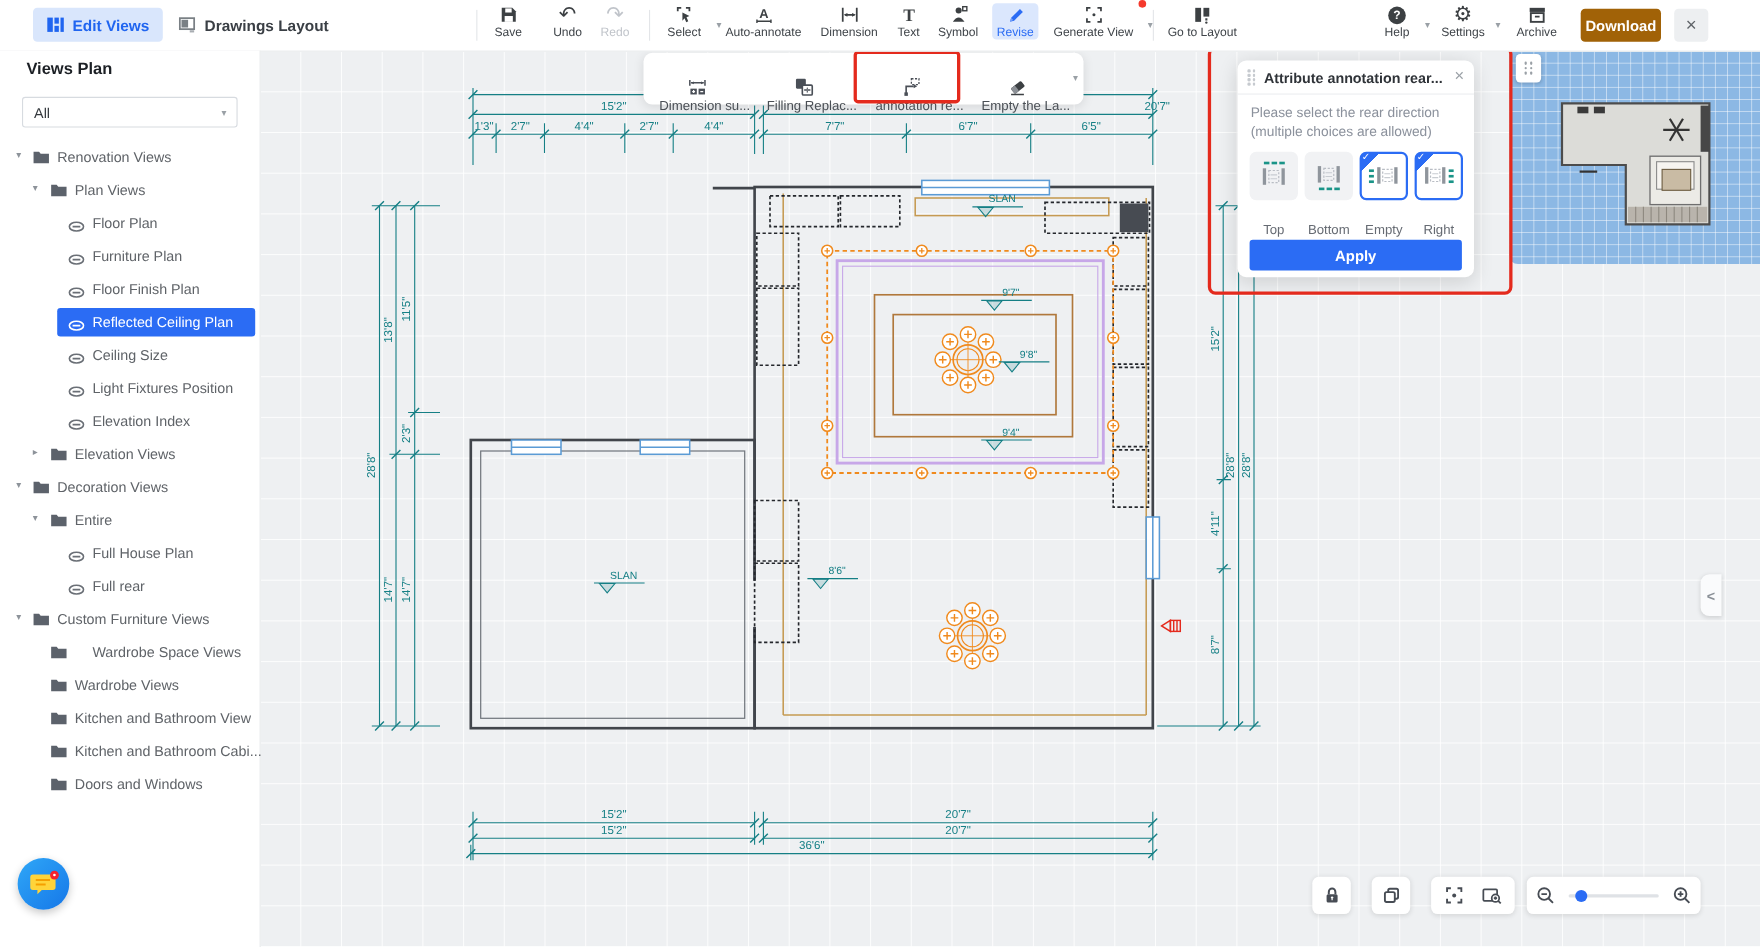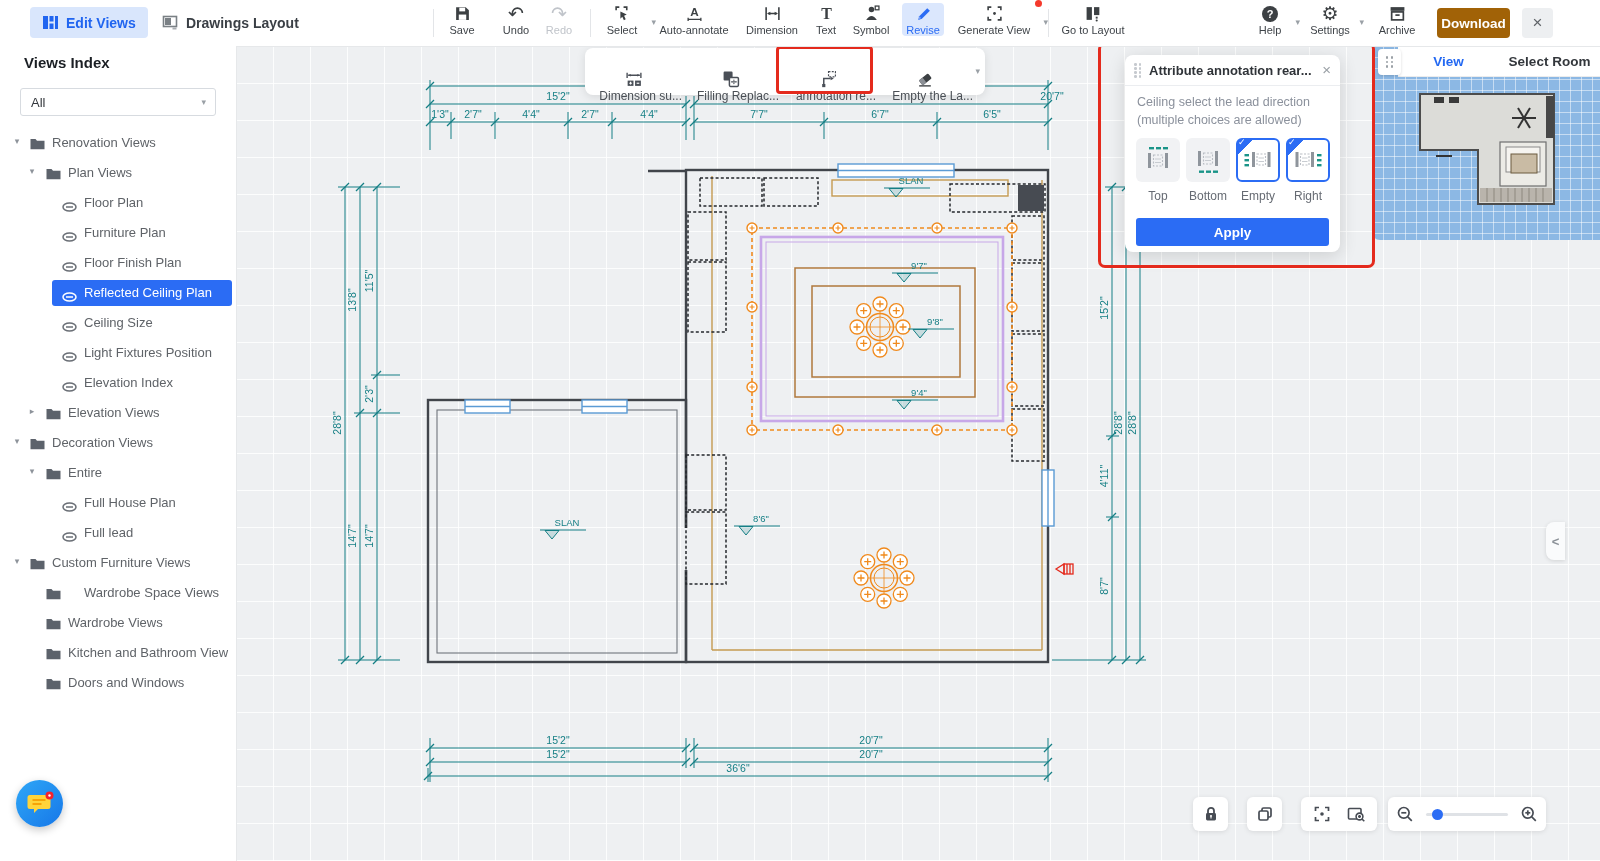--- a/index.html
+++ b/index.html
@@ -76,21 +76,21 @@
   .dlg-dots{position:absolute;left:9px;top:8px;width:8px;height:14px;display:grid;grid-template-columns:3px 3px;grid-gap:1.5px;}
   .dlg-dots i{width:2.5px;height:2.5px;background:#c6cacf;border-radius:50%;}
   .dlg-title{position:absolute;left:24px;top:8px;font-size:13px;font-weight:bold;color:#2f3338;white-space:nowrap;}
   .dlg-close{position:absolute;right:9px;top:6px;font-size:15px;color:#9aa0a6;cursor:pointer;}
   .dlg-desc{position:absolute;left:12px;top:38px;font-size:12.5px;color:#8b919c;line-height:18px;}
   .tiles{position:absolute;left:11px;top:83px;display:flex;gap:6px;}
   .tile{position:relative;width:44px;height:44px;background:#f1f2f4;border-radius:6px;box-sizing:border-box;display:flex;align-items:center;justify-content:center;cursor:pointer;}
   .tile.sel{background:#fff;border:2px solid #2b6cf4;}
   .tile .chk{position:absolute;left:-1px;top:-1px;width:17px;height:17px;border-top-left-radius:5px;background:linear-gradient(135deg,#2b6cf4 50%,transparent 50%);}
   .tile .chk span{position:absolute;left:1px;top:-2px;color:#fff;font-size:9px;}
-  .tile-label{width:44px;text-align:center;font-size:12px;color:#666b73;margin-top:3px;}
+  .tile-label{width:44px;text-align:center;font-size:12px;color:#666b73;margin-top:16px;}
   .tlabels{position:absolute;left:11px;top:131px;display:flex;gap:6px;}
   .apply-btn{position:absolute;left:11px;top:163px;width:193px;height:28px;background:#2b6cf4;color:#fff;font-size:13.5px;font-weight:bold;border:none;border-radius:3px;display:flex;align-items:center;justify-content:center;cursor:pointer;}
 
   
   .minimap{position:absolute;left:1372px;top:46px;width:228px;height:194px;z-index:6;border-bottom-left-radius:8px;overflow:hidden;
     background-color:#8cb8e4;
     background-image:linear-gradient(rgba(255,255,255,.5) 1px,transparent 1px),linear-gradient(90deg,rgba(255,255,255,.5) 1px,transparent 1px);
     background-size:11px 11px;}
   .mm-tabs{position:absolute;left:26px;top:0;right:0;height:30px;background:#fff;border-bottom:1px solid #ececec;display:flex;}
   .mm-tab{flex:1;display:flex;align-items:center;justify-content:center;font-size:13.5px;font-weight:bold;color:#33373c;cursor:pointer;}
@@ -466,21 +466,21 @@
           </svg>
       </div>
       <div class="hlabel">Archive</div>
     </div>
 
     <button class="dl-btn">Download</button>
     <div class="x-btn">×</div>
   </div>
 
   <div class="sidebar">
-    <div class="sb-title">Views Index</div>
+    <div class="sb-title">Views Plan</div>
     <div class="sb-select">
       <span>All</span>
       <span class="sel-caret">▾</span>
     </div>
     <div class="tree">
 
       <div class="trow">
         <span class="caret" style="left:12px;">▾</span>
         <span class="ficon" style="left:30px;"><svg width="15" height="12" viewBox="0 0 15 12">
               <path d="M0.5,1 h5 l1.5,1.8 h7.5 v8.5 h-14 z" fill="#5c626b"></path>
@@ -570,21 +570,21 @@
               <ellipse cx="7.5" cy="5" rx="6.5" ry="4" fill="none" stroke="#6a6f76" stroke-width="1.5"></ellipse>
               <line x1="4" y1="5" x2="11" y2="5" stroke="#6a6f76" stroke-width="1.5"></line>
             </svg></span>
         <span class="tlabel" style="left:84px;">Full House Plan</span>
       </div>
       <div class="trow">
         <span class="ficon" style="left:62px;top:10px;"><svg width="15" height="10" viewBox="0 0 15 10">
               <ellipse cx="7.5" cy="5" rx="6.5" ry="4" fill="none" stroke="#6a6f76" stroke-width="1.5"></ellipse>
               <line x1="4" y1="5" x2="11" y2="5" stroke="#6a6f76" stroke-width="1.5"></line>
             </svg></span>
-        <span class="tlabel" style="left:84px;">Full lead</span>
+        <span class="tlabel" style="left:84px;">Full rear</span>
       </div>
       <div class="trow">
         <span class="caret" style="left:12px;">▾</span>
         <span class="ficon" style="left:30px;"><svg width="15" height="12" viewBox="0 0 15 12">
               <path d="M0.5,1 h5 l1.5,1.8 h7.5 v8.5 h-14 z" fill="#5c626b"></path>
             </svg></span>
         <span class="tlabel" style="left:52px;">Custom Furniture Views</span>
       </div>
       <div class="trow">
         <span class="ficon" style="left:46px;"><svg width="15" height="12" viewBox="0 0 15 12">
@@ -596,20 +596,26 @@
         <span class="ficon" style="left:46px;"><svg width="15" height="12" viewBox="0 0 15 12">
               <path d="M0.5,1 h5 l1.5,1.8 h7.5 v8.5 h-14 z" fill="#5c626b"></path>
             </svg></span>
         <span class="tlabel" style="left:68px;">Wardrobe Views</span>
       </div>
       <div class="trow">
         <span class="ficon" style="left:46px;"><svg width="15" height="12" viewBox="0 0 15 12">
               <path d="M0.5,1 h5 l1.5,1.8 h7.5 v8.5 h-14 z" fill="#5c626b"></path>
             </svg></span>
         <span class="tlabel" style="left:68px;">Kitchen and Bathroom View</span>
+      </div>
+      <div class="trow">
+        <span class="ficon" style="left:46px;"><svg width="15" height="12" viewBox="0 0 15 12">
+              <path d="M0.5,1 h5 l1.5,1.8 h7.5 v8.5 h-14 z" fill="#5c626b"></path>
+            </svg></span>
+        <span class="tlabel" style="left:68px;">Kitchen and Bathroom Cabi...</span>
       </div>
       <div class="trow">
         <span class="ficon" style="left:46px;"><svg width="15" height="12" viewBox="0 0 15 12">
               <path d="M0.5,1 h5 l1.5,1.8 h7.5 v8.5 h-14 z" fill="#5c626b"></path>
             </svg></span>
         <span class="tlabel" style="left:68px;">Doors and Windows</span>
       </div>
     </div>
   </div>
 
@@ -676,21 +682,21 @@
           <i></i>
           <i></i>
           <i></i>
           <i></i>
           <i></i>
         </div>
       <div class="dlg-title">Attribute annotation rear...</div>
       <div class="dlg-close">×</div>
     </div>
     <div class="dlg-desc">
-      <div>Ceiling select the lead direction</div>
+      <div>Please select the rear direction</div>
       <div>(multiple choices are allowed)</div>
     </div>
     <div class="tiles">
       <div class="tile">
         <svg width="28" height="28" viewBox="0 0 28 28">
             <g fill="#1a9488">
               <rect x="5" y="1" width="5" height="2.4"></rect>
               <rect x="12" y="1" width="5" height="2.4"></rect>
               <rect x="19" y="1" width="5" height="2.4"></rect>
             </g>
@@ -749,24 +755,20 @@
     <div class="tlabels">
       <div class="tile-label">Top</div>
       <div class="tile-label">Bottom</div>
       <div class="tile-label">Empty</div>
       <div class="tile-label">Right</div>
     </div>
     <button class="apply-btn">Apply</button>
   </div>
 
   <div class="minimap">
-    <div class="mm-tabs">
-      <div class="mm-tab active">View</div>
-      <div class="mm-tab">Select Room</div>
-    </div>
     <div class="mm-handle">
       <div class="hd">
           <i></i>
           <i></i>
           <i></i>
           <i></i>
           <i></i>
           <i></i>
         </div>
     </div>

